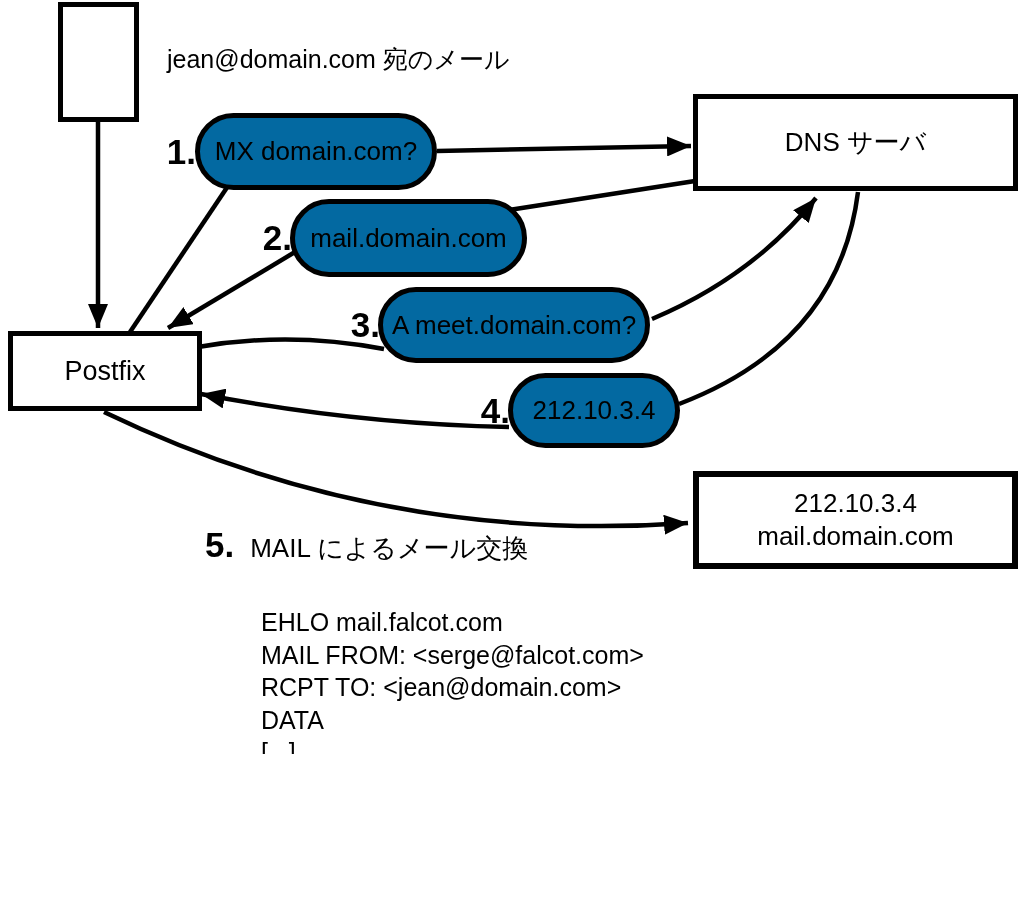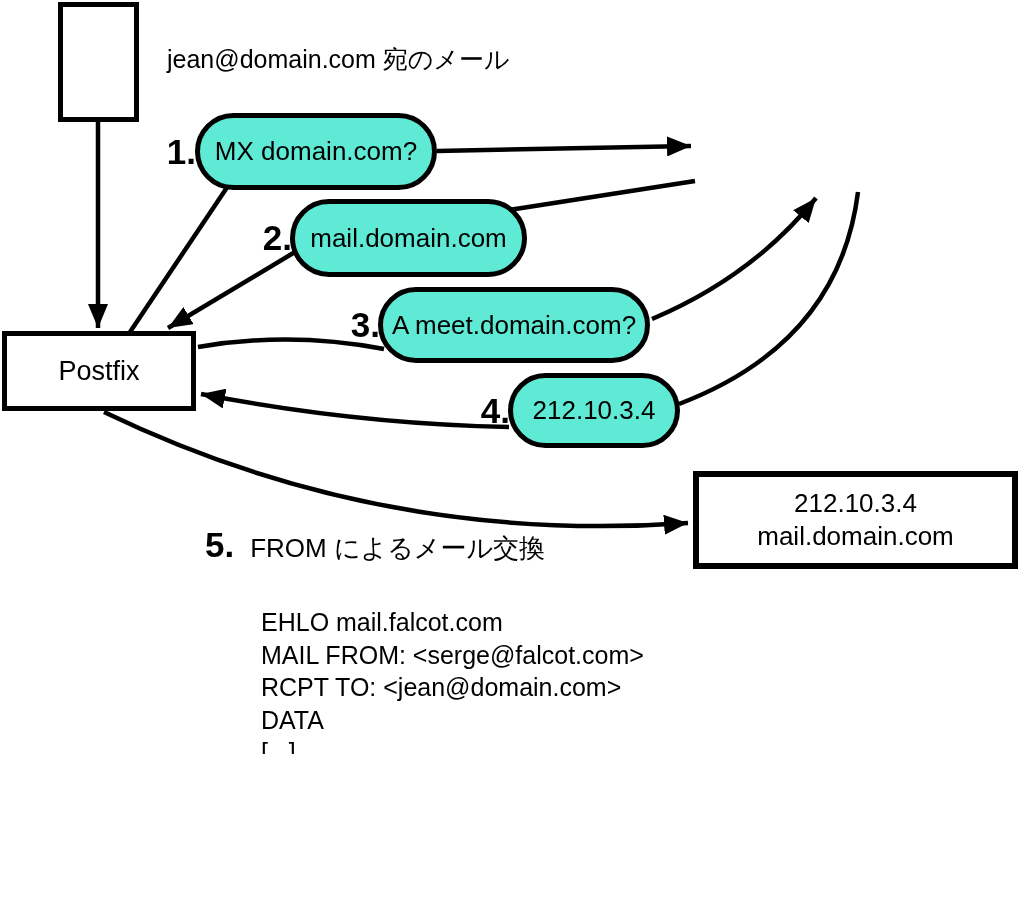--- a/index.html
+++ b/index.html
@@ -41,21 +41,21 @@
     line-height: 33px;
     text-align: center;
   }
   .envelope {
     left: 58px;
     top: 2px;
     width: 81px;
     height: 120px;
   }
   .postfix {
-    left: 2px;
+    left: 8px;
     top: 331px;
     width: 194px;
     height: 80px;
     font-size: 27px;
   }
   .dns {
     left: 693px;
     top: 94px;
     width: 325px;
     height: 97px;
@@ -71,21 +71,21 @@
     position: absolute;
     z-index: 2;
     left: 167px;
     top: 43px;
     font-size: 25px;
     white-space: nowrap;
   }
   .pill {
     position: absolute;
     z-index: 2;
-    background: #5eead4;
+    background: #0369a1;
     border: 5px solid #000000;
     border-radius: 45px;
     box-sizing: border-box;
     display: flex;
     align-items: center;
     justify-content: center;
     font-size: 26px;
     white-space: nowrap;
   }
   #pill-1 { left: 195px; top: 113px; width: 242px; height: 77px; }
@@ -159,20 +159,23 @@
   </svg>
 
   <div class="node envelope"></div>
 
   <div class="caption">jean@domain.com 宛のメール</div>
 
   <div class="node postfix">
     <span>Postfix</span>
   </div>
 
+  <div class="node dns">
+    <span>DNS サーバ</span>
+  </div>
 
   <div class="node target">
     <div>212.10.3.4</div>
     <div>mail.domain.com</div>
   </div>
 
   <div class="step-num" id="num-1">1.</div>
   <div class="pill" id="pill-1">
     <span>MX domain.com?</span>
   </div>
@@ -187,21 +190,21 @@
     <span>A meet.domain.com?</span>
   </div>
 
   <div class="step-num" id="num-4">4.</div>
   <div class="pill" id="pill-4">
     <span>212.10.3.4</span>
   </div>
 
   <div class="step5-row">
     <span class="num5">5.</span>
-    <span class="label5">FROM によるメール交換</span>
+    <span class="label5">MAIL によるメール交換</span>
   </div>
 
   <pre class="smtp">EHLO mail.falcot.com
 MAIL FROM: &lt;serge@falcot.com&gt;
 RCPT TO: &lt;jean@domain.com&gt;
 DATA
 [...]
 Subject: Let's meet
 
 Hello Jean,

